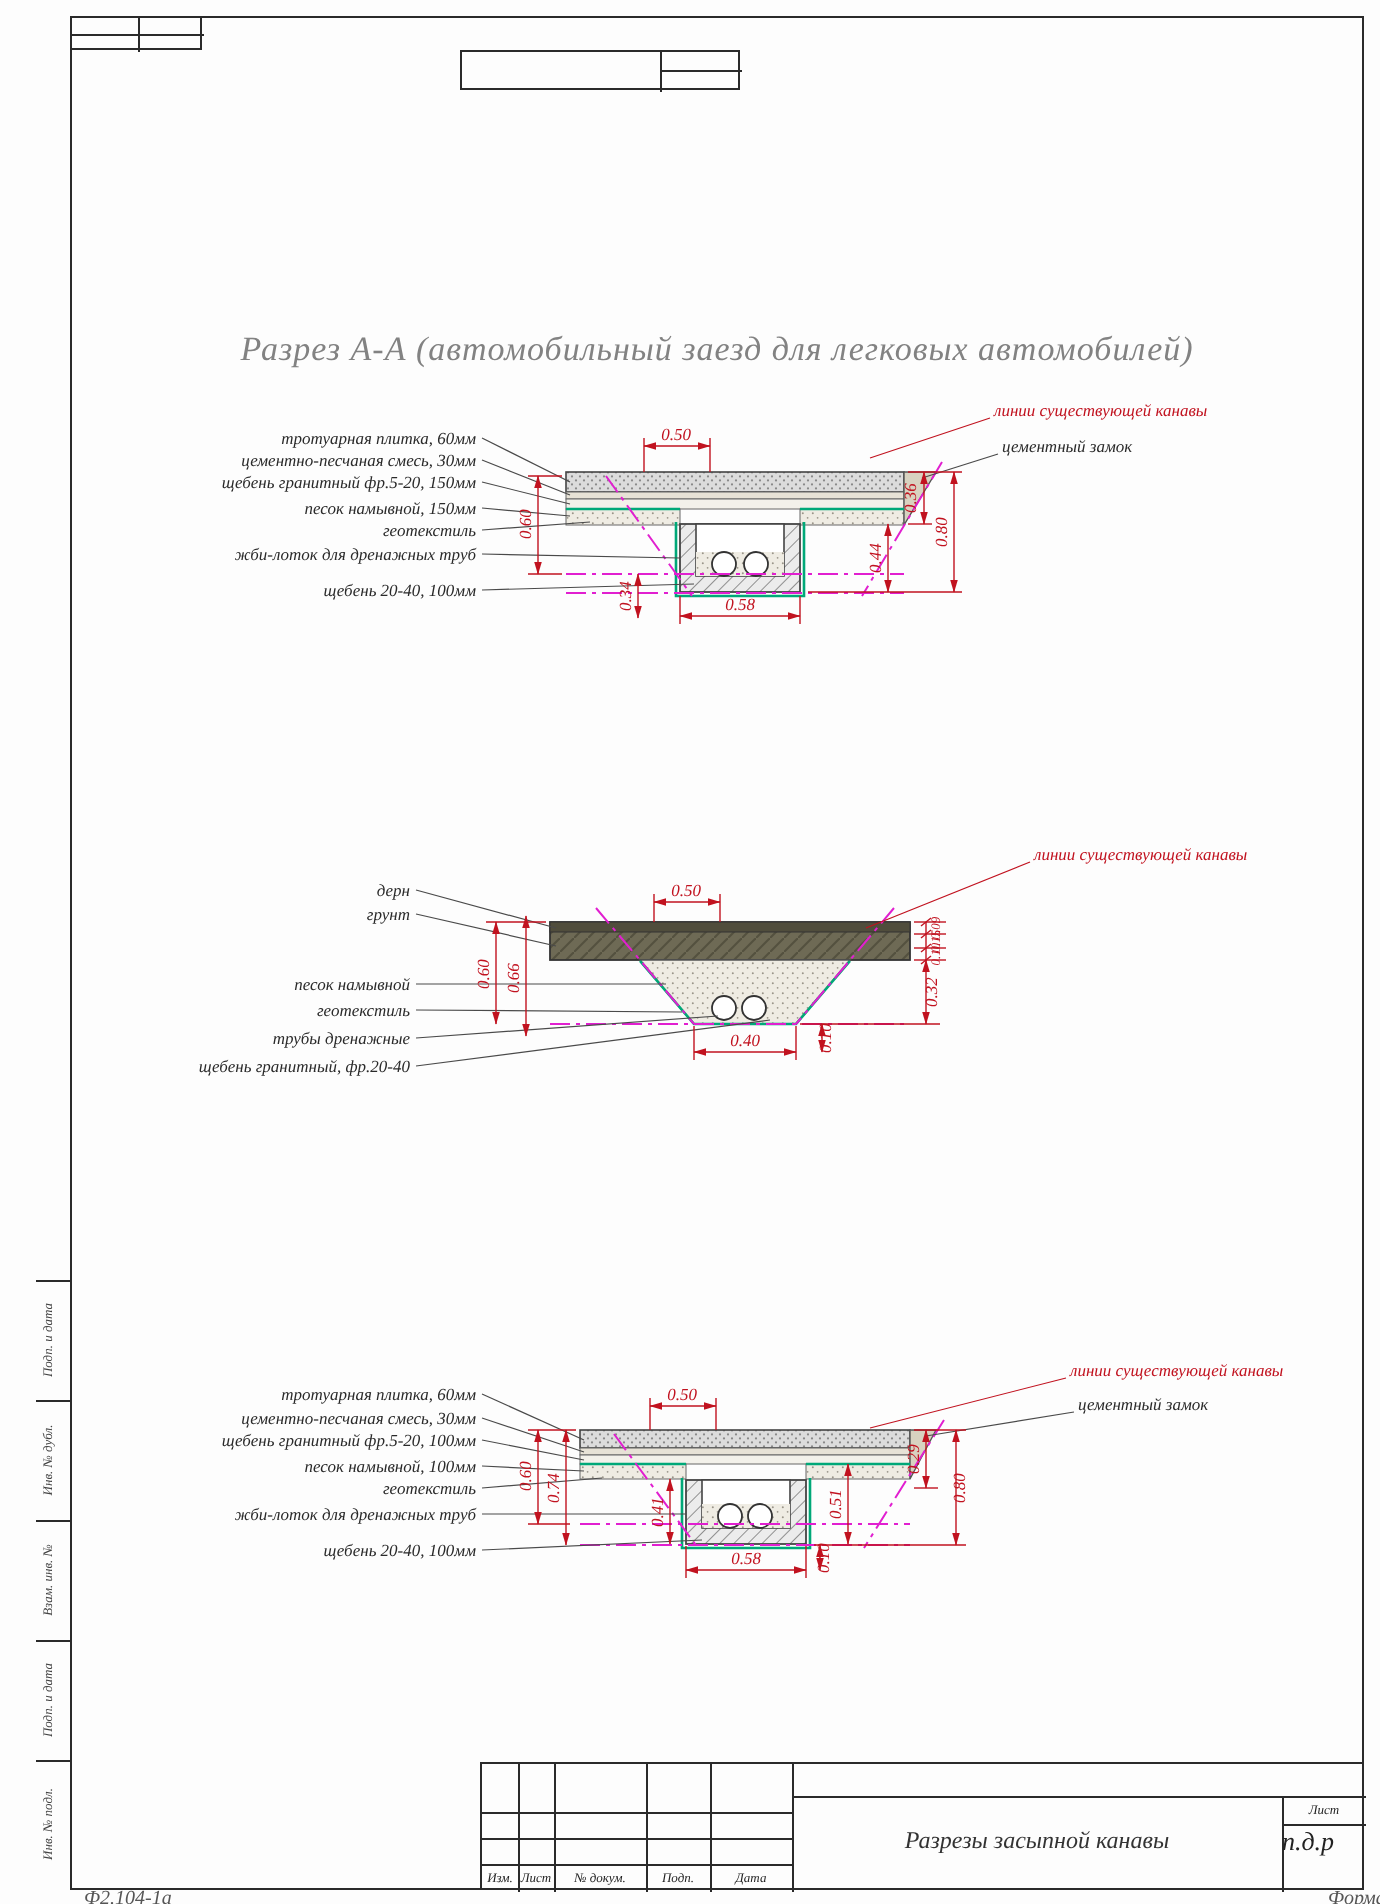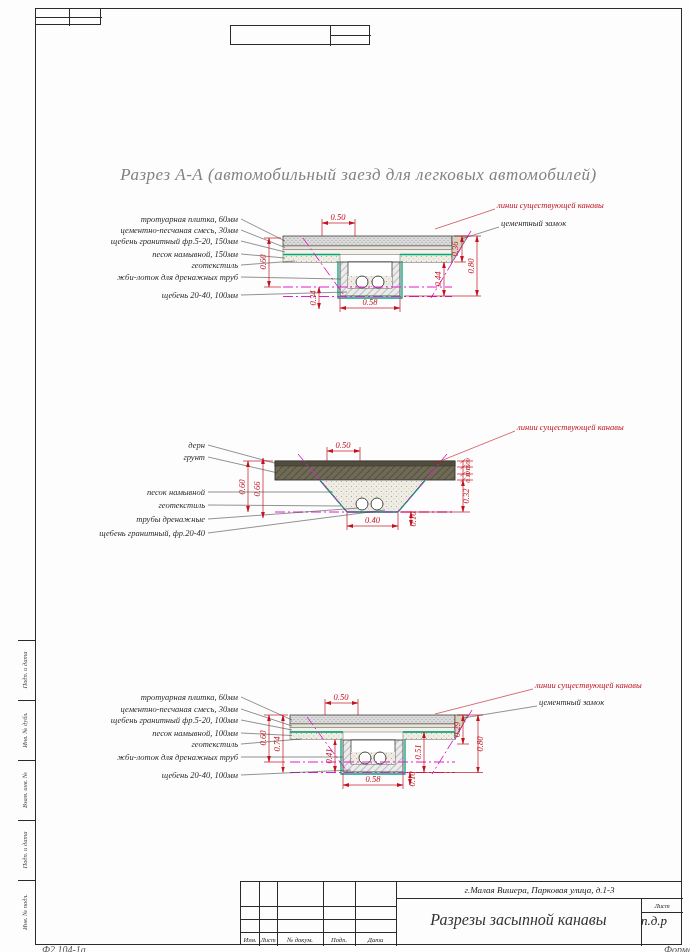--- a/index.html
+++ b/index.html
@@ -354,22 +354,21 @@
     <div class="line" style="left:155px;top:16px;width:287px;height:1px"></div>
     <div class="line" style="left:400px;top:16px;width:1px;height:48px"></div>
     <div class="line" style="left:400px;top:30px;width:42px;height:1px"></div>
 
     <div class="cell" style="left:0;top:51px;width:18px;height:13px;line-height:13px;font-size:6.5px">Изм.</div>
     <div class="cell" style="left:18px;top:51px;width:18px;height:13px;line-height:13px;font-size:6.5px">Лист</div>
     <div class="cell" style="left:36px;top:51px;width:46px;height:13px;line-height:13px;font-size:6.5px">№ докум.</div>
     <div class="cell" style="left:82px;top:51px;width:32px;height:13px;line-height:13px;font-size:6.5px">Подп.</div>
     <div class="cell" style="left:114px;top:51px;width:41px;height:13px;line-height:13px;font-size:6.5px">Дата</div>
 
-    <div class="cell" style="left:155px;top:0;width:287px;height:16px;line-height:16px;font-size:9px">г.Малая Вишера, Парковая улица, д.1-3</div>
-    <div class="cell" style="left:155px;top:16px;width:245px;height:48px;line-height:44px;font-size:16px;color:#333">Разрезы засыпной канавы</div>
+    <div class="cell" style="left:155px;top:16px;width:245px;height:48px;line-height:44px;font-size:12px;color:#333">Разрезы засыпной канавы</div>
     <div class="cell" style="left:400px;top:17px;width:42px;height:13px;line-height:13px;font-size:6.5px">Лист</div>
     <div class="cell" style="left:392px;top:32px;width:42px;height:14px;line-height:14px;font-size:13px">п.д.р</div>
   </div>
 
   <div class="code" style="left:42px;top:944px">Ф2.104-1а</div>
   <div class="code" style="left:664px;top:944px">ФорматА3</div>
 
 </div>
 
 </body></html>

